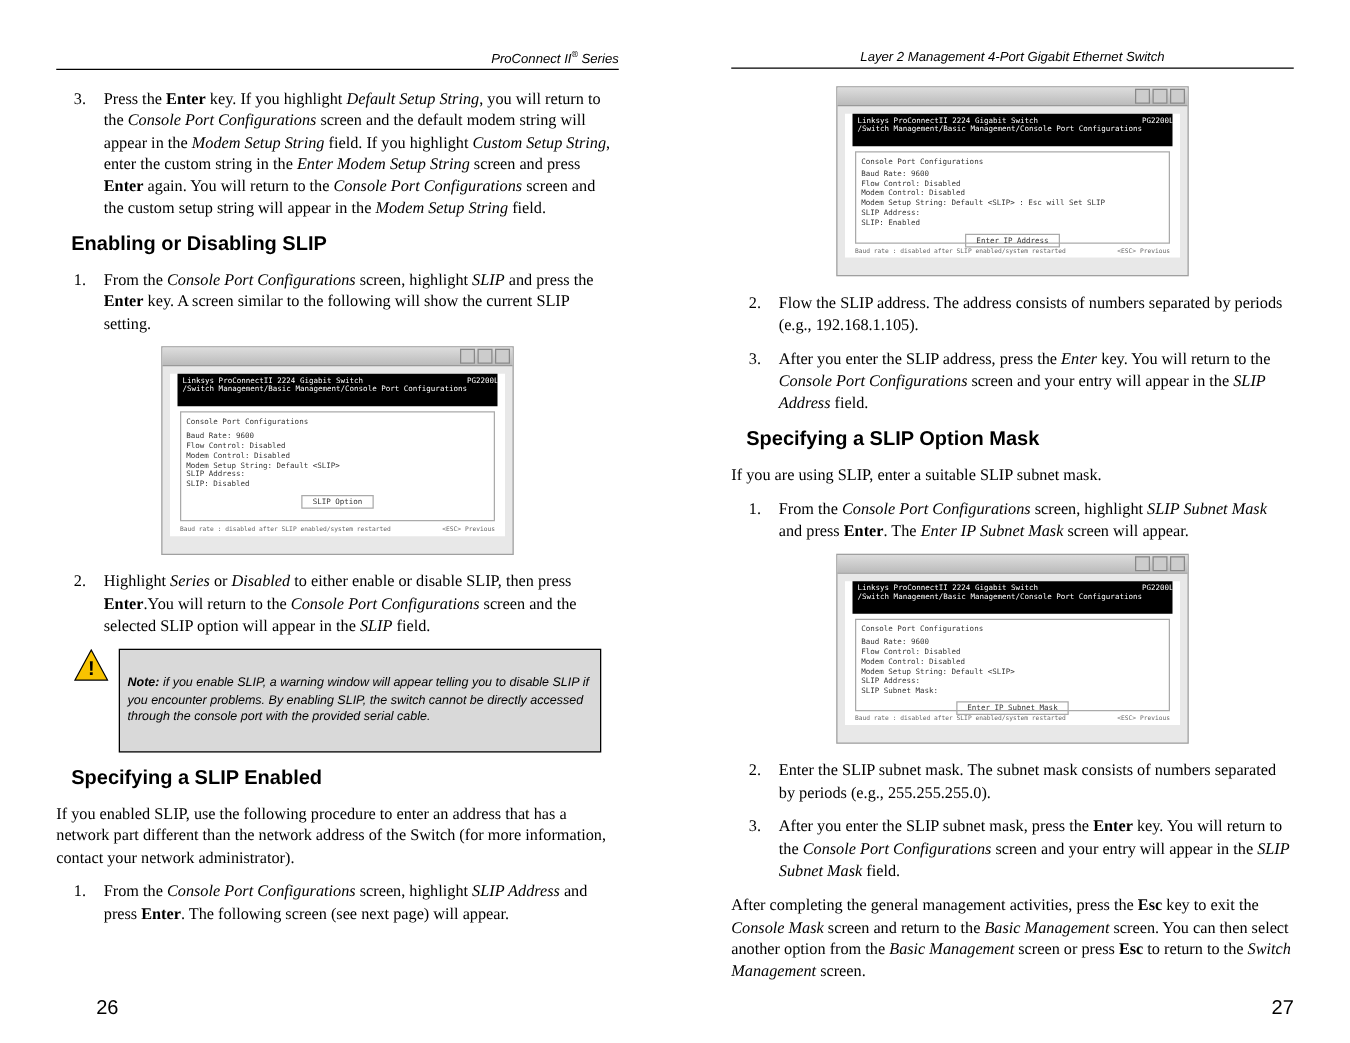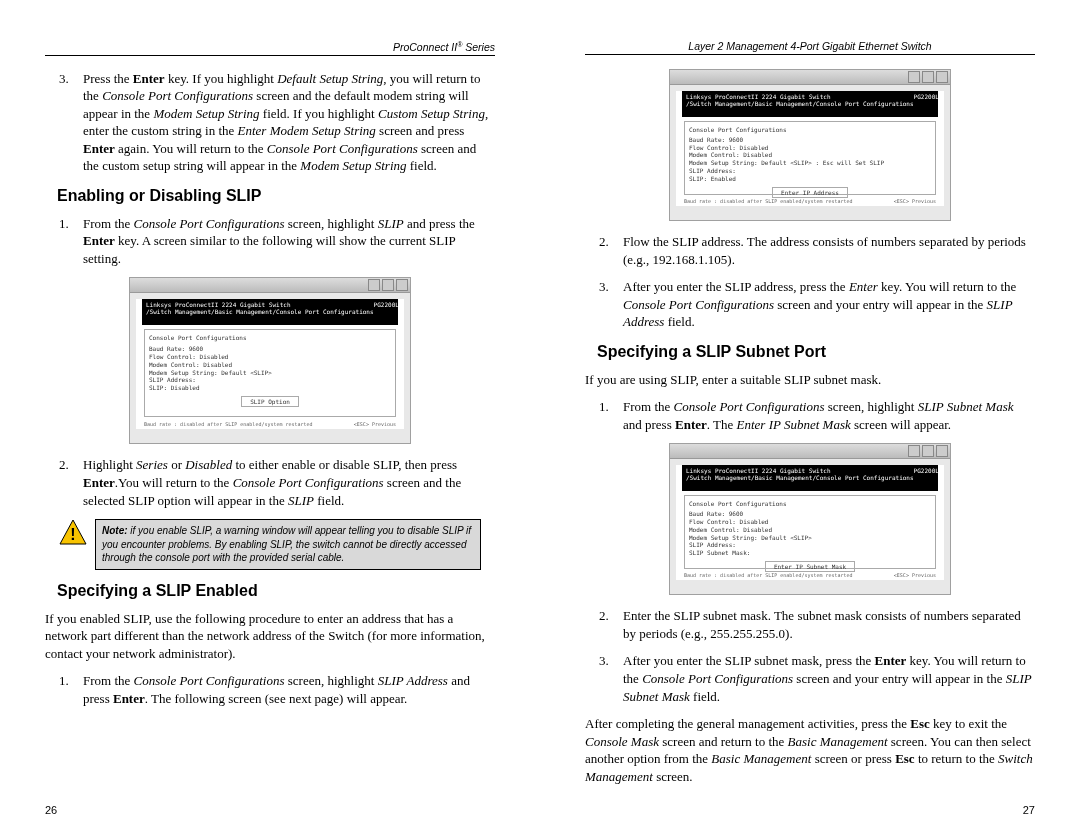--- a/index.html
+++ b/index.html
@@ -74,27 +74,28 @@
     position:relative;
   }
   .warn-icon svg { width:28px; height:26px; }
   .note-text {
     font-family: Arial, sans-serif;
     font-style: italic;
     font-size: 10px;
     line-height: 1.35;
     border:1px solid #000;
     background:#d9d9d9;
-    padding:4px 6px;
+    padding:20px 6px;
   }
   .page-num {
     position:absolute;
     bottom: 18px;
     font-family: Arial, sans-serif;
-    font-size: 11px;
+    font-size: 16px;
+    margin-left: 32px;
   }
   .page-num.left  { left: 45px; }
   .page-num.right { right: 45px; }
   em { font-style: italic; }
   b  { font-weight: bold; }
 </style>
 </head>
 <body>
 
 <div class="page">
@@ -201,21 +202,21 @@
 
   <div class="list-item">
     <div class="num indent">2.</div>
     <div class="txt">Flow the SLIP address. The address consists of numbers separated by periods (e.g., 192.168.1.105).</div>
   </div>
   <div class="list-item">
     <div class="num indent">3.</div>
     <div class="txt">After you enter the SLIP address, press the <em>Enter</em> key. You will return to the <em>Console Port Configurations</em> screen and your entry will appear in the <em>SLIP Address</em> field.</div>
   </div>
 
-  <div class="sect-title">Specifying a SLIP Subnet Port</div>
+  <div class="sect-title">Specifying a SLIP Option Mask</div>
   <p class="para">If you are using SLIP, enter a suitable SLIP subnet mask.</p>
 
   <div class="list-item">
     <div class="num indent">1.</div>
     <div class="txt">From the <em>Console Port Configurations</em> screen, highlight <em>SLIP Subnet Mask</em> and press <b>Enter</b>. The <em>Enter IP Subnet Mask</em> screen will appear.</div>
   </div>
 
   <div class="screenshot" style="height:150px">
     <div class="ss-titlebar">
       <div class="ss-btn"></div>

